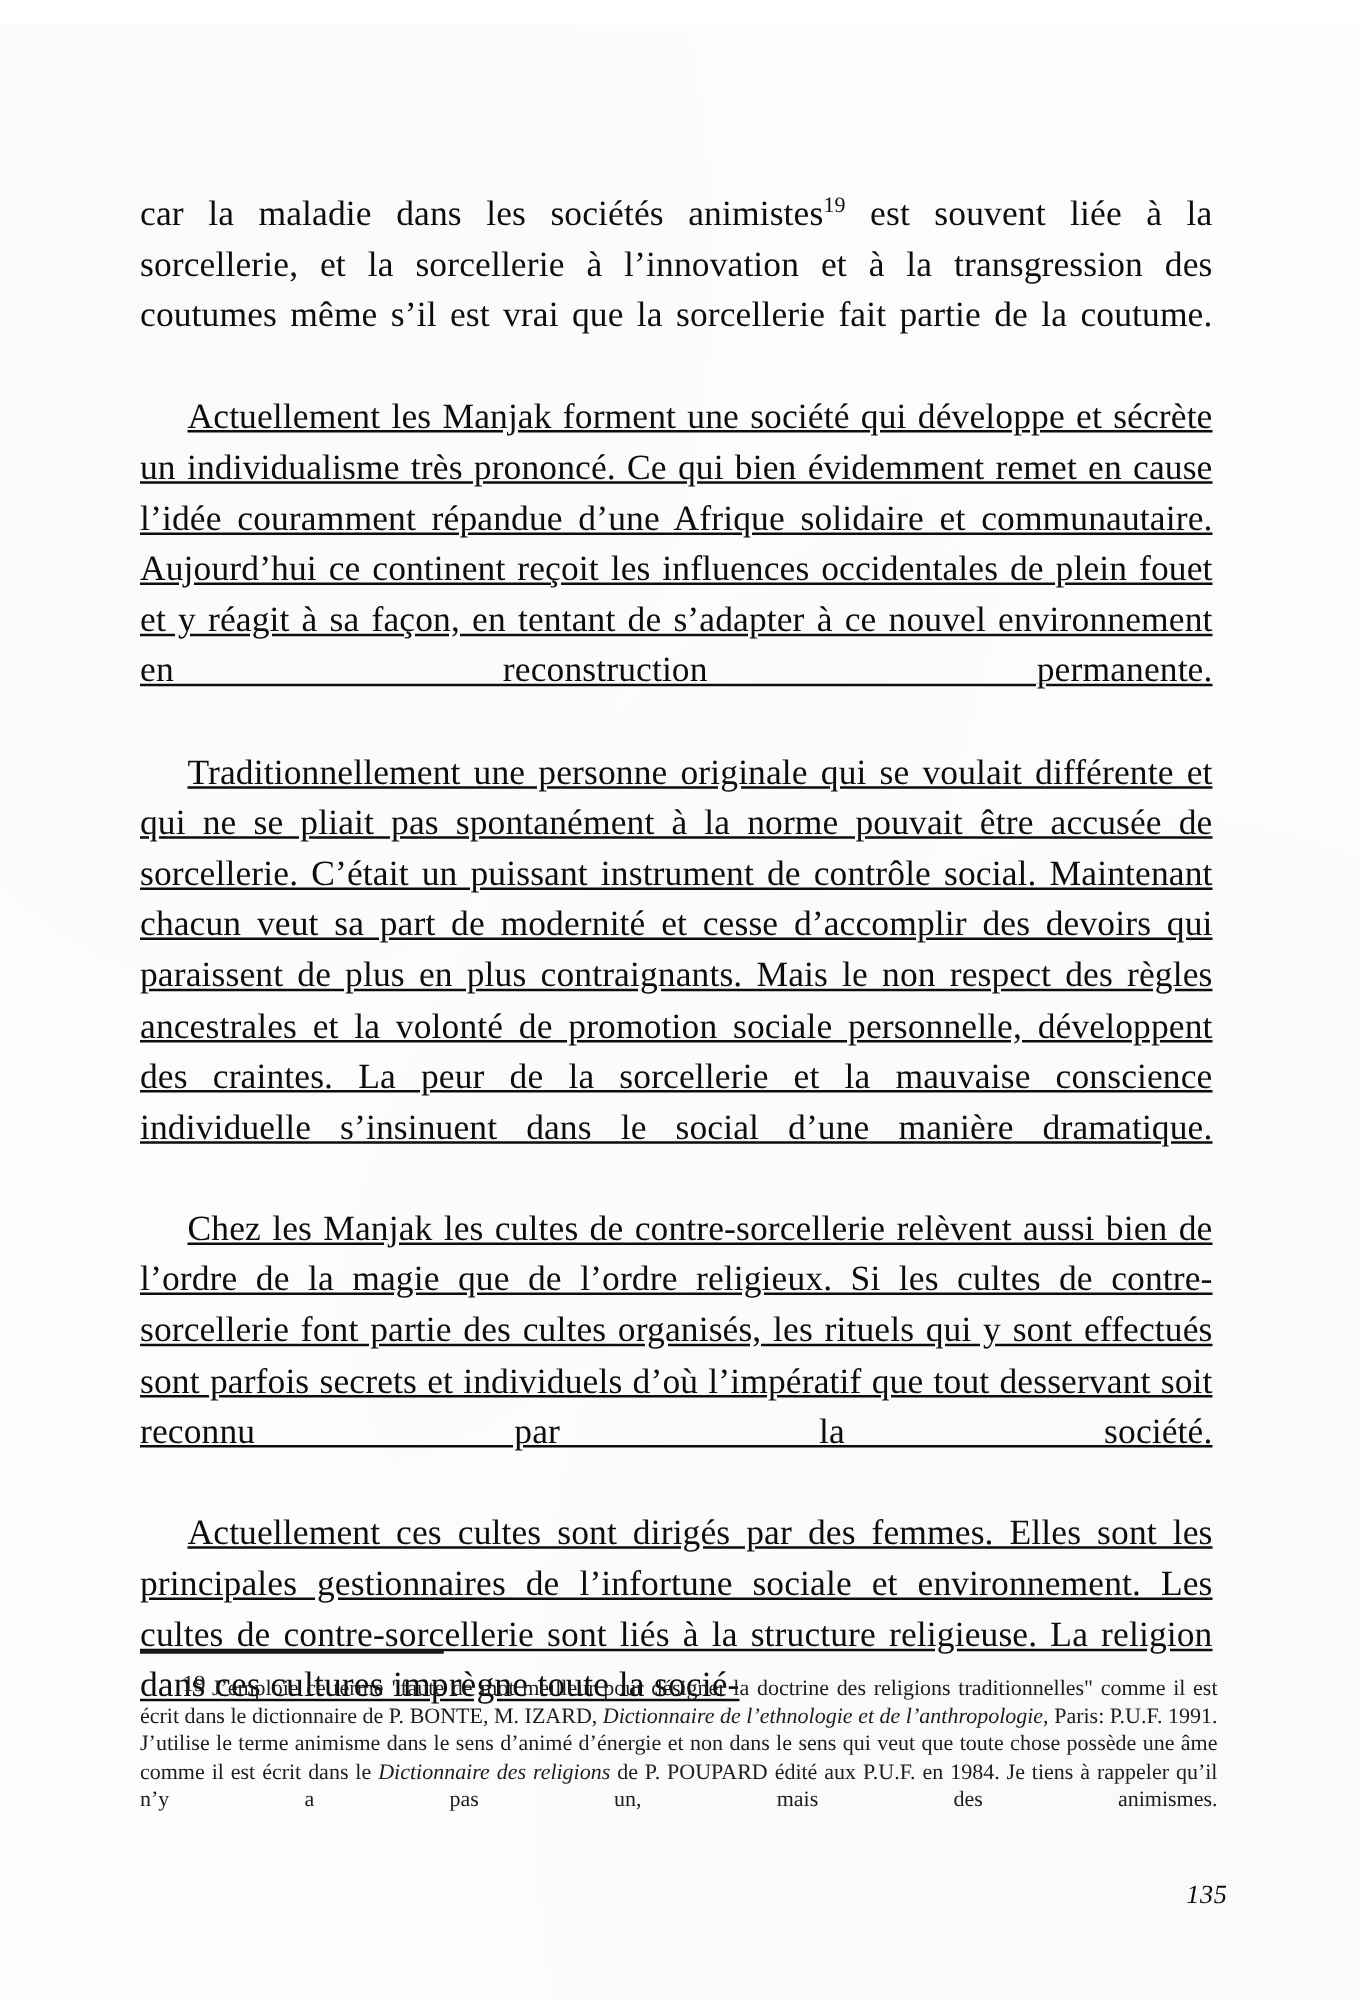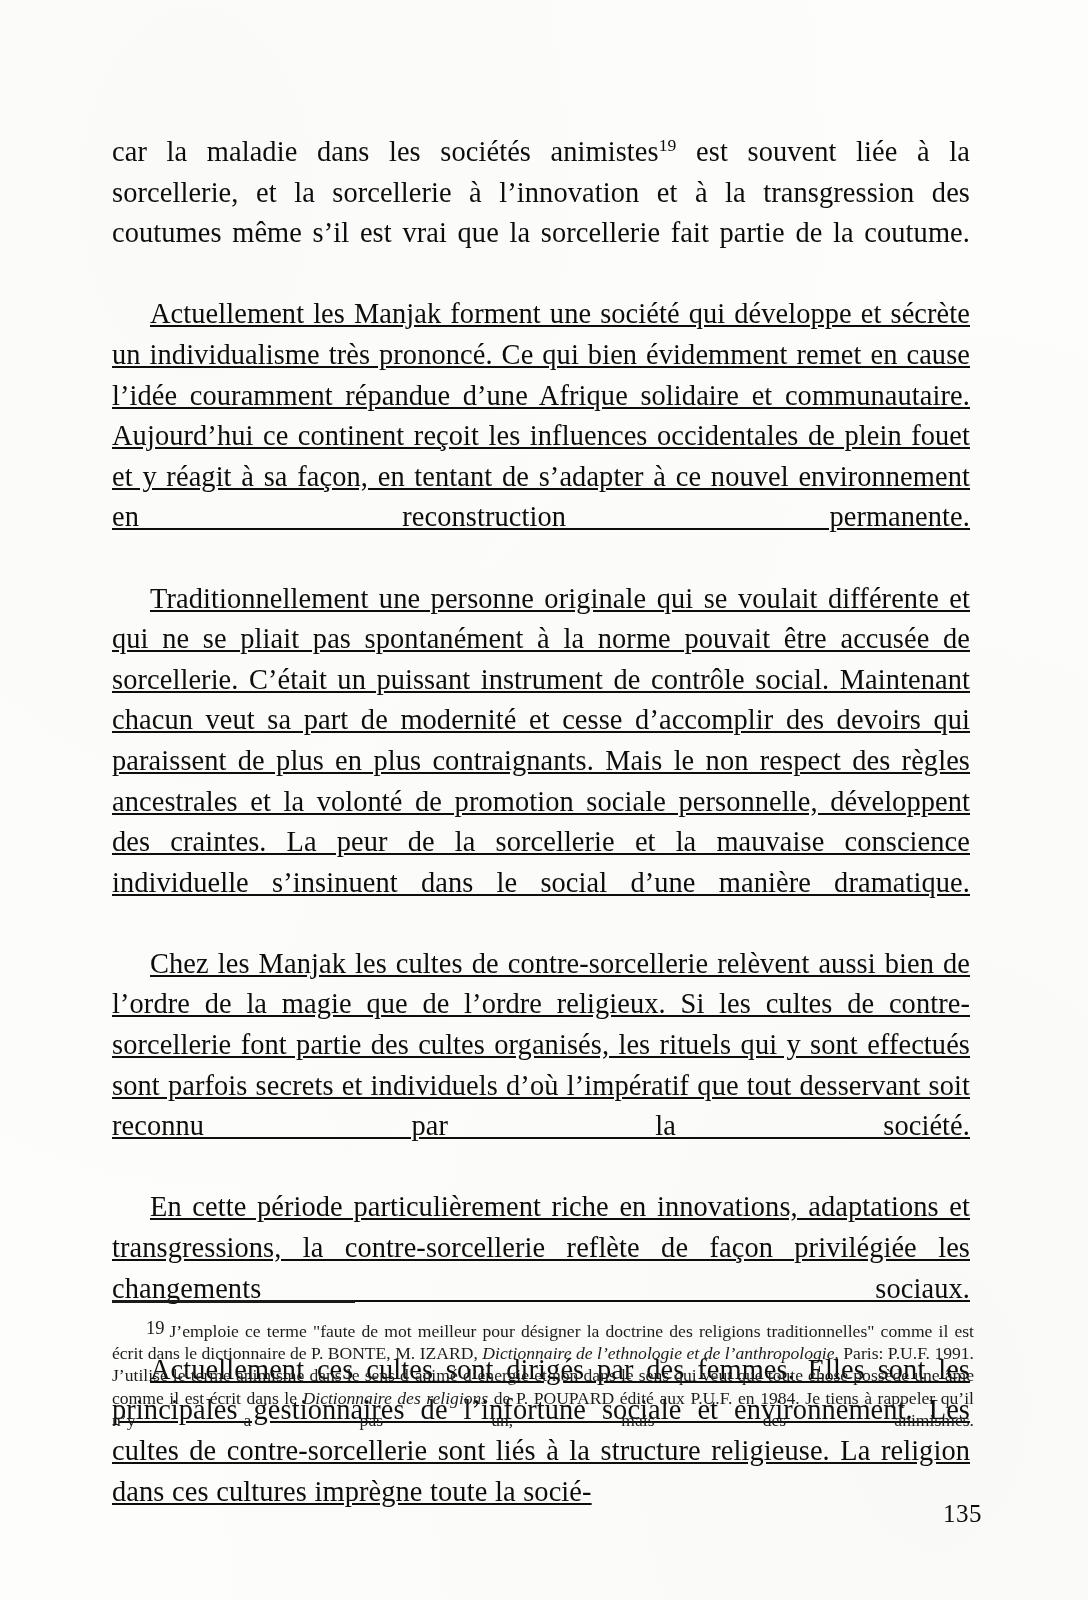--- a/index.html
+++ b/index.html
@@ -18,20 +18,21 @@
   }
 
   
   .page {
     position: absolute;
     inset: 0;
     background:
       radial-gradient(ellipse at 18% 12%, rgba(0,0,0,0.012), rgba(0,0,0,0) 60%),
       radial-gradient(ellipse at 86% 88%, rgba(0,0,0,0.015), rgba(0,0,0,0) 62%),
       #fdfdfc;
+    margin-top: 20px;
   }
 
   .content {
     position: absolute;
     left: 112px;
     top: 132px;
     width: 858px;
   }
 
   
@@ -100,41 +101,41 @@
   .footnote i {
     font-style: italic;
     font-family: Liberation Serif, serif;
   }
 
   
   .page-number {
     position: absolute;
     right: 106px;
     bottom: 72px;
-    font-size: 25px;
+    font-size: 21px;
     letter-spacing: 0.5px;
+    font-style: italic;
   }
 </style>
 </head>
 <body>
 
 <div class="page">
 
   <div class="content">
     <div class="body-block">
 
       <p class="para"><span>car la maladie dans les sociétés animistes</span><sup class="fn-ref">19</sup><span> est souvent liée à la sorcellerie, et la sorcellerie à l’innovation et à la transgression des coutumes même s’il est vrai que la sorcellerie fait partie de la coutume.</span></p>
 
       <p class="para indented">Actuellement les Manjak forment une société qui développe et sécrète un individualisme très prononcé. Ce qui bien évidemment remet en cause l’idée couramment répandue d’une Afrique solidaire et communautaire. Aujourd’hui ce continent reçoit les influences occidentales de plein fouet et y réagit à sa façon, en tentant de s’adapter à ce nouvel environnement en reconstruction permanente.</p>
 
       <p class="para indented">Traditionnellement une personne originale qui se voulait différente et qui ne se pliait pas spontanément à la norme pouvait être accusée de sorcellerie. C’était un puissant instrument de contrôle social. Maintenant chacun veut sa part de modernité et cesse d’accomplir des devoirs qui paraissent de plus en plus contraignants. Mais le non respect des règles ancestrales et la volonté de promotion sociale personnelle, développent des craintes. La peur de la sorcellerie et la mauvaise conscience individuelle s’insinuent dans le social d’une manière dramatique.</p>
 
       <p class="para indented">Chez les Manjak les cultes de contre-sorcellerie relèvent aussi bien de l’ordre de la magie que de l’ordre religieux. Si les cultes de contre-sorcellerie font partie des cultes organisés, les rituels qui y sont effectués sont parfois secrets et individuels d’où l’impératif que tout desservant soit reconnu par la société.</p>
 
-      <p class="para indented">En cette période particulièrement riche en innovations, adaptations et transgressions, la contre-sorcellerie reflète de façon privilégiée les changements sociaux.</p>
 
       <p class="para indented no-stretch">Actuellement ces cultes sont dirigés par des femmes. Elles sont les principales gestionnaires de l’infortune sociale et environnement. Les cultes de contre-sorcellerie sont liés à la structure religieuse. La religion dans ces cultures imprègne toute la socié-</p>
 
     </div>
   </div>
 
   <div class="footnote-area">
     <div class="footnote-rule"></div>
     <p class="footnote no-stretch"><span class="fn-num">19</span><span>J’emploie ce terme "faute de mot meilleur pour désigner la doctrine des religions traditionnelles" comme il est écrit dans le dictionnaire de P. BONTE, M. IZARD, </span><i>Dictionnaire de l’ethnologie et de l’anthropologie</i><span>, Paris: P.U.F. 1991. J’utilise le terme animisme dans le sens d’animé d’énergie et non dans le sens qui veut que toute chose possède une âme comme il est écrit dans le </span><i>Dictionnaire des religions</i><span> de P. POUPARD édité aux P.U.F. en 1984. Je tiens à rappeler qu’il n’y a pas un, mais des animismes.</span></p>
   </div>

